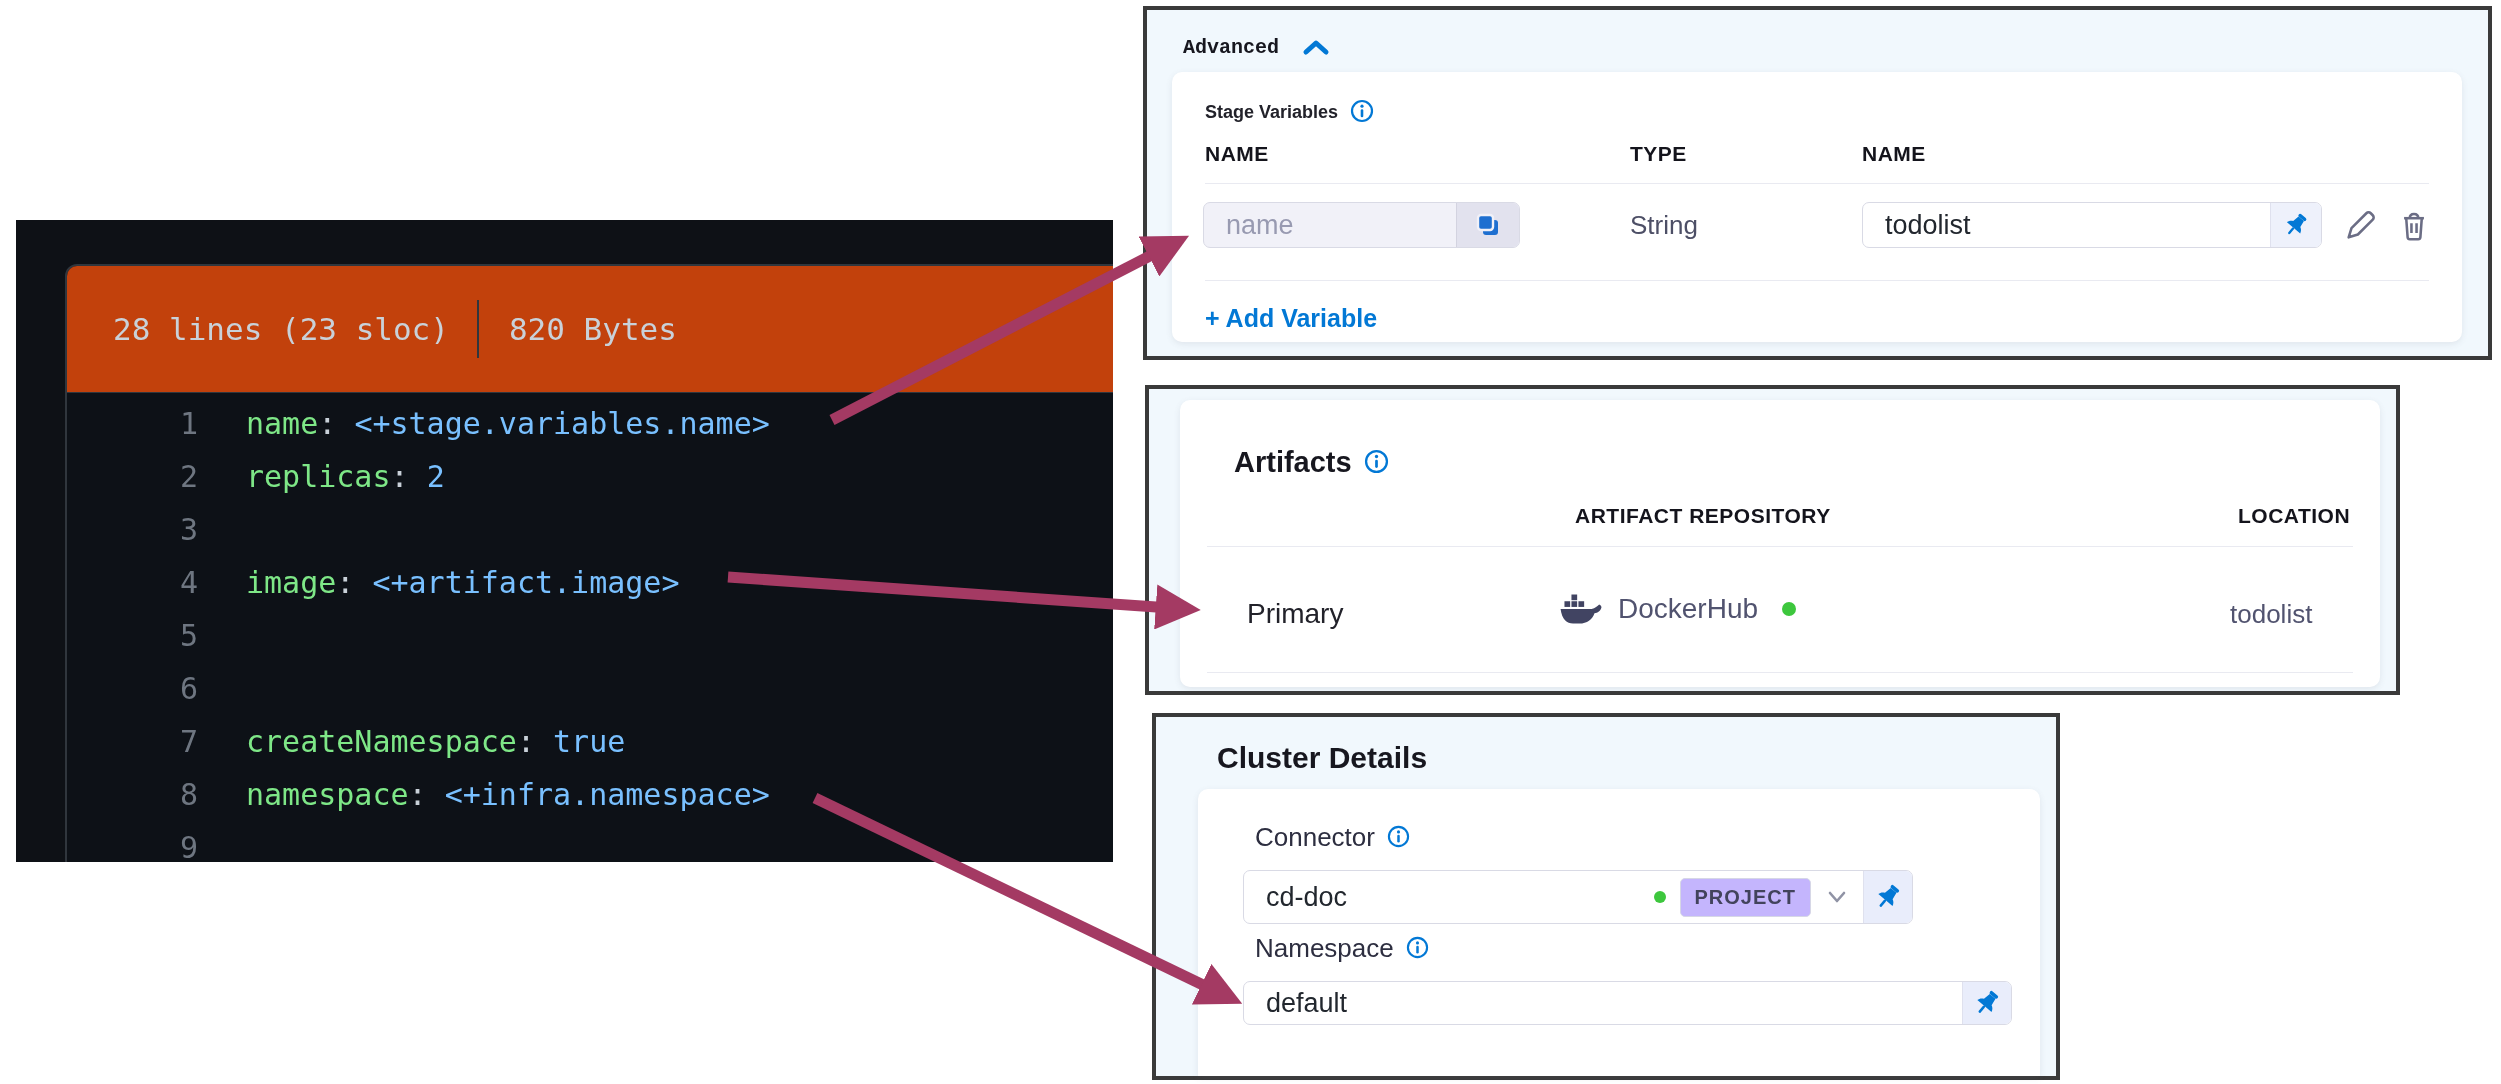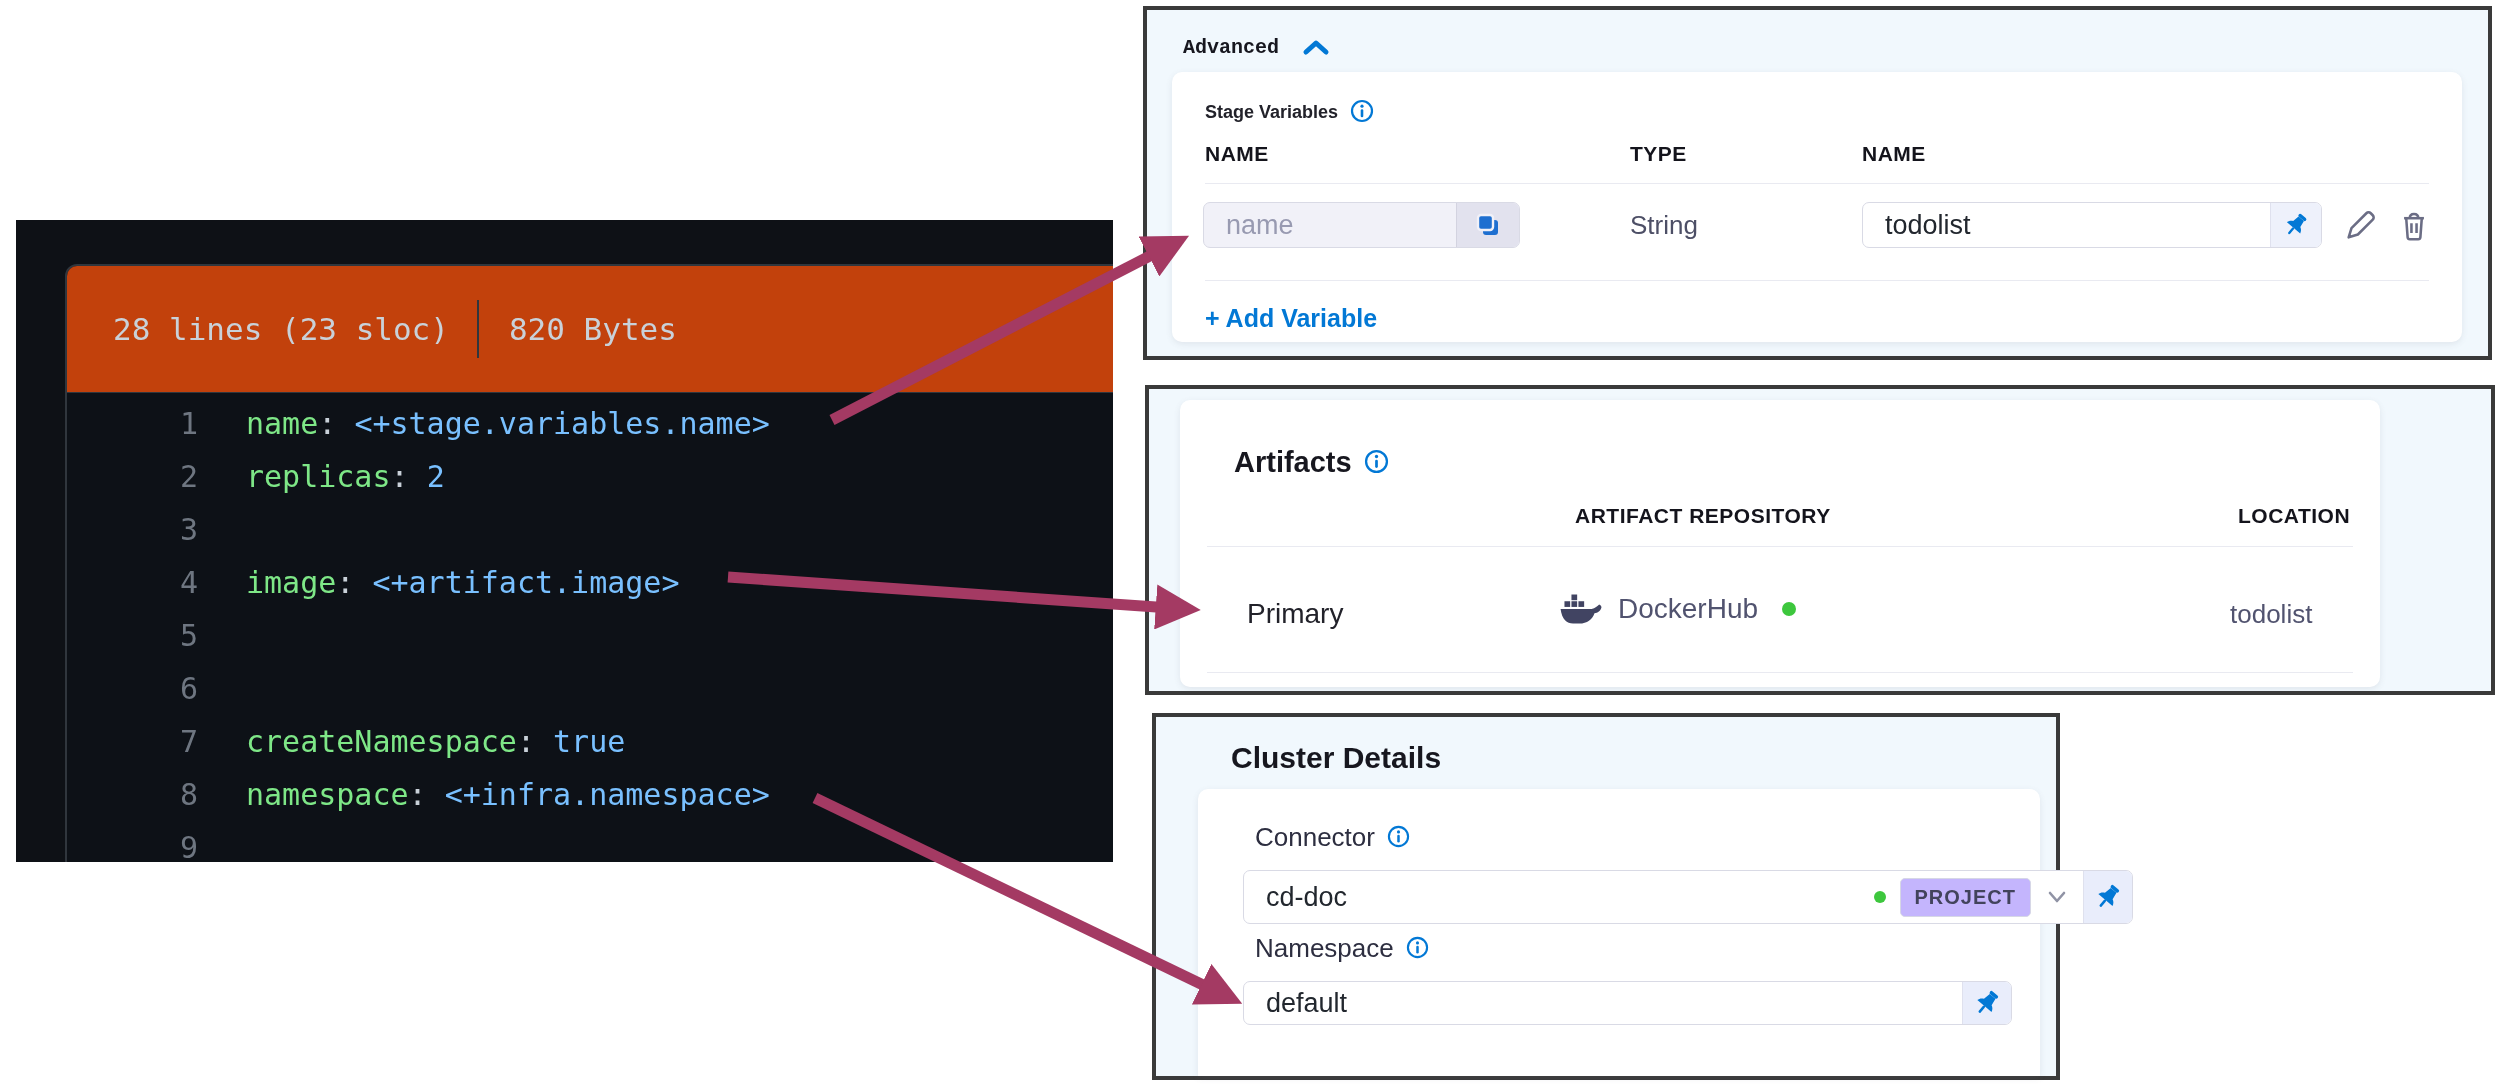--- a/index.html
+++ b/index.html
@@ -122,21 +122,21 @@
             <path d="M6.5 6.5 l1 13.5 a1.5 1.5 0 0 0 1.5 1.3 h6 a1.5 1.5 0 0 0 1.5-1.3 l1-13.5"></path>
             <path d="M10.2 10 v7 M13.8 10 v7"></path>
           </svg>
       </div>
 
       <div class="divider" style="left:33px;top:208px;width:1224px;"></div>
       <div class="blue-link" style="left:33px;top:232px;">+ Add Variable</div>
     </div>
   </div>
 
-  <div class="panel" style="left:1145px;top:385px;width:1350px;height:310px;">
+  <div class="panel" style="left:1145px;top:385px;width:1255px;height:310px;">
     <div class="card" style="left:31px;top:11px;width:1200px;height:287px;">
       <div style="position:absolute;left:54px;top:46px;font-size:29px;font-weight:bold;color:#17171f;">
         <span>Artifacts</span><span class="info-ic"><svg width="25" height="25" viewBox="0 0 24 24">
               <circle cx="12" cy="12" r="10" fill="none" stroke="#0278d5" stroke-width="2.2"></circle>
               <circle cx="12" cy="7.2" r="1.6" fill="#0278d5"></circle>
               <rect x="10.7" y="10.2" width="2.6" height="8" rx="1.3" fill="#0278d5"></rect>
             </svg></span>
       </div>
       <div class="hdr-cell" style="left:395px;top:104px;">ARTIFACT REPOSITORY</div>
       <div class="hdr-cell" style="left:1058px;top:104px;">LOCATION</div>
@@ -155,30 +155,30 @@
         </span>
         <span style="font-size:28px;color:#51536f;">DockerHub</span>
         <span class="dot" style="margin-left:24px;"></span>
       </div>
       <div style="position:absolute;left:1050px;top:199px;font-size:26px;color:#51536f;">todolist</div>
       <div class="divider" style="left:27px;top:272px;width:1146px;"></div>
     </div>
   </div>
 
   <div class="panel" style="left:1152px;top:713px;width:908px;height:367px;">
-    <div class="title" style="left:75px;top:24px;font-size:30px;">Cluster Details</div>
+    <div class="title" style="left:61px;top:24px;font-size:30px;">Cluster Details</div>
     <div class="card" style="left:42px;top:72px;width:842px;height:287px;border-radius:10px 10px 0 0;">
       <div class="lbl" style="left:57px;top:33px;">
         <span>Connector</span><span class="info-ic"><svg width="23" height="23" viewBox="0 0 24 24">
               <circle cx="12" cy="12" r="10" fill="none" stroke="#0278d5" stroke-width="2.2"></circle>
               <circle cx="12" cy="7.2" r="1.6" fill="#0278d5"></circle>
               <rect x="10.7" y="10.2" width="2.6" height="8" rx="1.3" fill="#0278d5"></rect>
             </svg></span>
       </div>
-      <div class="inp" style="left:45px;top:81px;width:890px;height:54px;">
+      <div class="inp" style="left:45px;top:81px;width:670px;height:54px;">
         <span class="txt">cd-doc</span>
         <span class="dot" style="width:12px;height:12px;margin-right:14px;"></span>
         <span class="badge">PROJECT</span>
         <span style="margin:0 14px;display:inline-flex;">
           <svg width="24" height="16" viewBox="0 0 24 16">
               <polyline points="5,4 12,12 19,4" fill="none" stroke="#9093a5" stroke-width="2.6" stroke-linecap="round" stroke-linejoin="round"></polyline>
             </svg>
         </span>
         <span class="suffix" style="width:48px;background:#e9edfb;border-left:1px solid #dfe1ee;">
           <svg width="30" height="30" viewBox="0 0 24 24">

